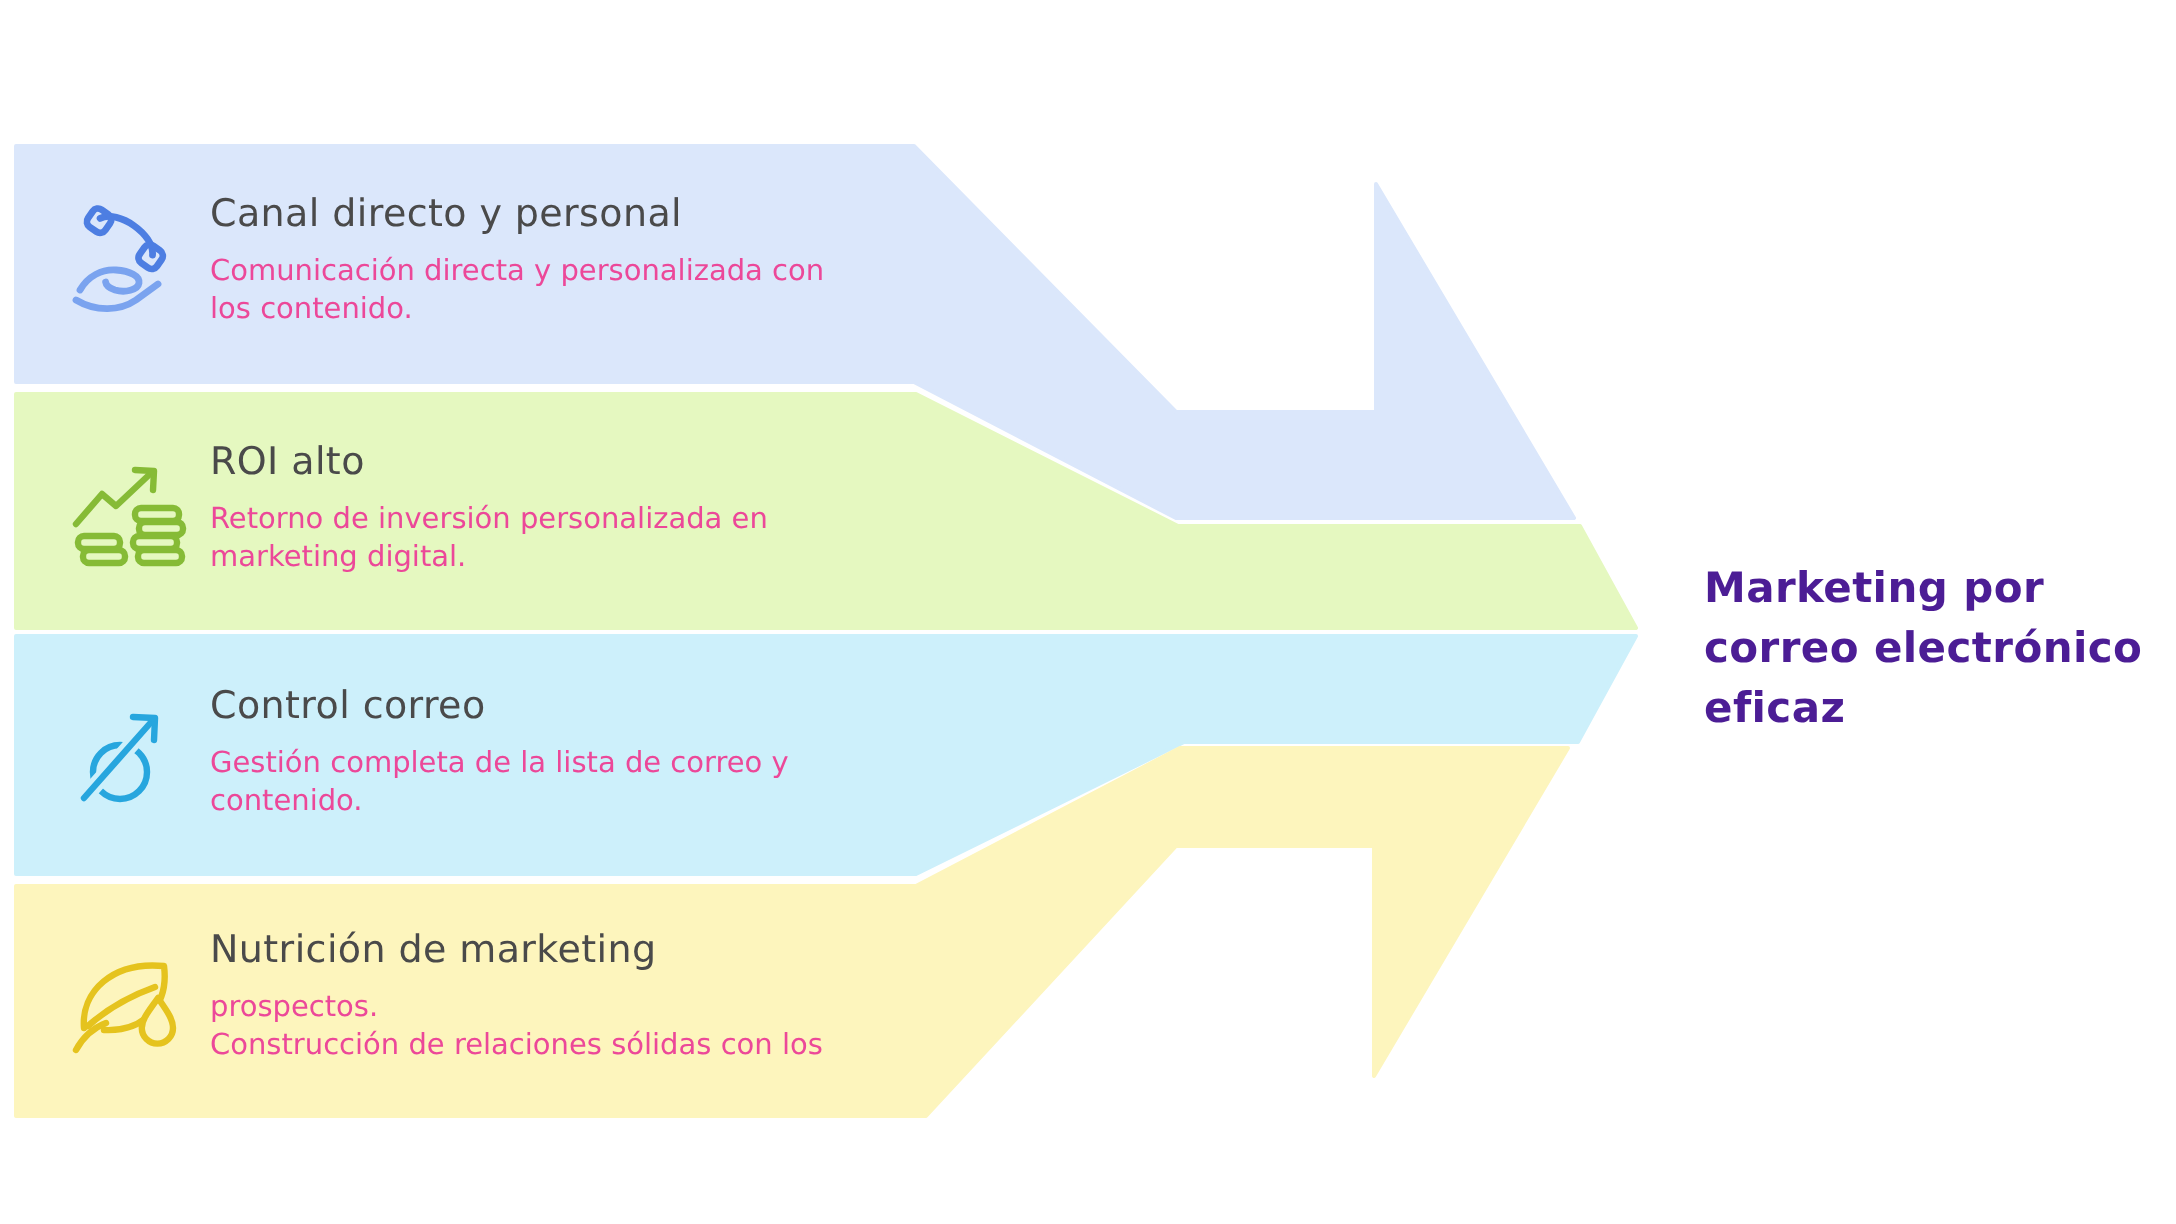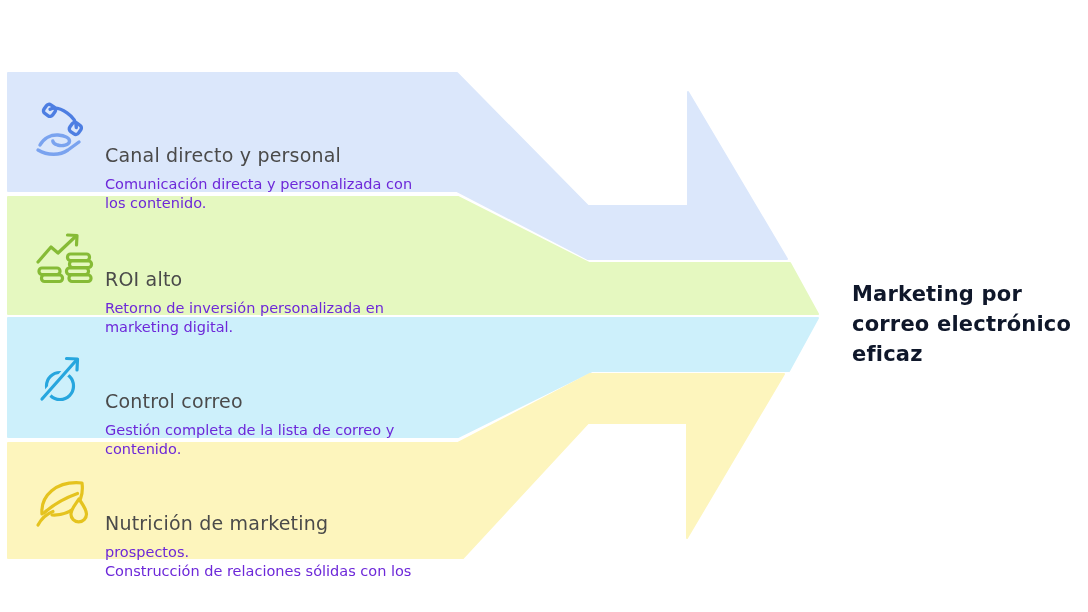--- a/index.html
+++ b/index.html
@@ -6,36 +6,36 @@
   .canvas{
     position:relative;
     width:1088px;height:612px;
     background:#ffffff;
     overflow:hidden;
     font-family:"DejaVu Sans","Liberation Sans",sans-serif;
   }
   svg.bands{position:absolute;left:0;top:0;}
   svg.bands polygon{stroke-width:2;stroke-linejoin:round;}
   .icon{position:absolute;left:31px;width:64px;height:64px;}
-  .content{position:absolute;left:105px;width:380px;margin-top:48px;}
+  .content{position:absolute;left:105px;width:380px;}
   .b-title{
     font-size:19px;
     color:#4a4a4a;
     letter-spacing:.2px;
   }
   .b-desc{
     margin-top:9px;
     font-size:14.5px;
     line-height:1.32;
-    color:#6d28d9;
+    color:#ec4899;
   }
   .b-desc div{white-space:nowrap;}
   .result{
     position:absolute;left:852px;top:279px;width:230px;
-    font-size:21px;font-weight:bold;color:#0f172a;
+    font-size:21px;font-weight:bold;color:#4c1d95;
     line-height:30px;letter-spacing:.2px;
   }
   .result div{white-space:nowrap;}
 </style>
 </head>
 <body>
 
 <div class="canvas">
 
   <svg class="bands" width="1088" height="612" viewBox="0 0 1088 612">

